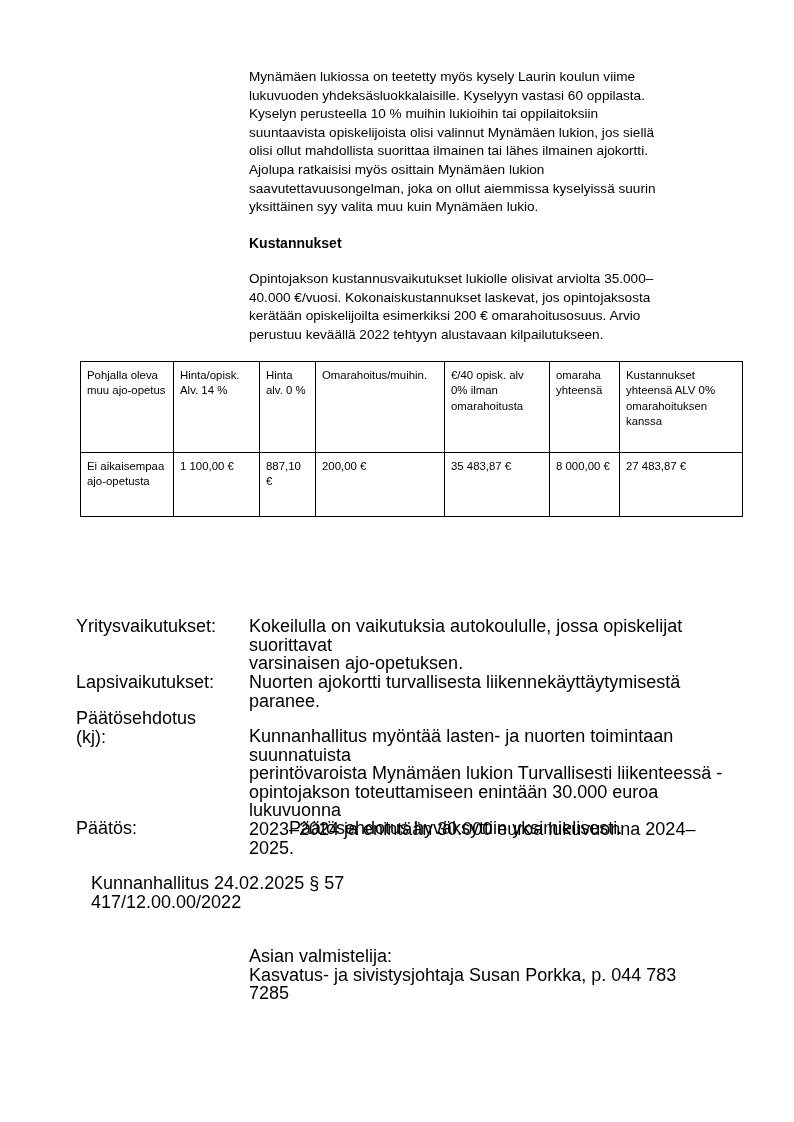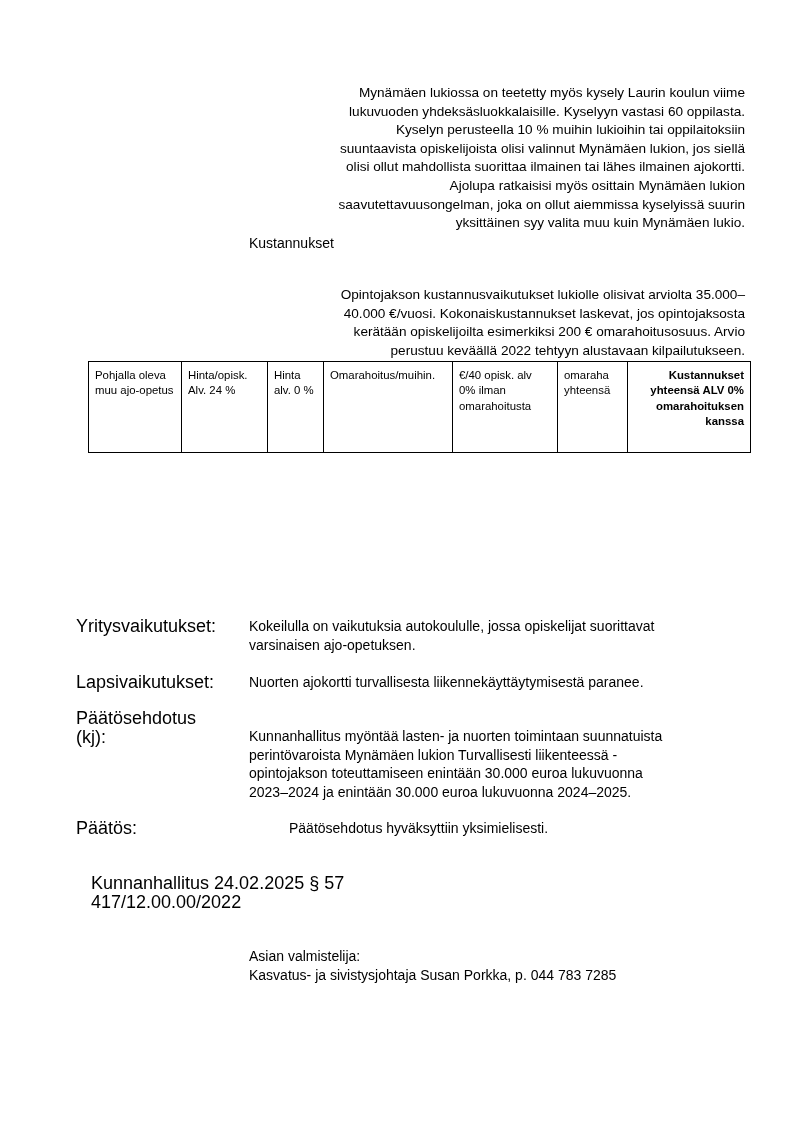--- a/index.html
+++ b/index.html
@@ -1,39 +1,38 @@
 <!DOCTYPE html>
 <html><head>
 <meta charset="utf-8">
 <style>
   html, body { margin: 0; padding: 0; background: #ffffff; }
   body {
     width: 794px; height: 1122px; position: relative; overflow: hidden;
     font-family: "Liberation Sans", sans-serif; color: #000;
   }
   .p {
-    position: absolute; font-size: 13.6px; line-height: 18.6px; margin: 16px;
+    position: absolute; font-size: 13.6px; line-height: 18.6px; margin: 0;
     white-space: pre-line;
-    text-align: right;
   }
-  .heading { position: absolute; font-size: 14px; font-weight: normal; margin: 0; text-align: center; }
+  .heading { position: absolute; font-size: 14px; font-weight: bold; margin: 0; text-align: center; }
   table.costs {
-    position: absolute; left: 88px; top: 361px; width: 662px;
+    position: absolute; left: 80px; top: 361px; width: 662px;
     border-collapse: collapse; table-layout: fixed;
     font-size: 11.4px; line-height: 15.4px;
   }
   table.costs td {
     border: 1.3px solid #000; vertical-align: top;
     padding: 6px 6px 4px 6px; word-wrap: break-word;
   }
   table.costs tr.h td { height: 80px; }
   table.costs tr.r td { height: 53px; }
-  .b { font-weight: bold; text-align: right; }
+  .b { font-weight: normal; }
   .lbl { position: absolute; left: 76px; font-size: 18px; line-height: 18.6px; margin: 0; white-space: pre-line; }
-  .val { position: absolute; left: 249px; font-size: 14px; line-height: 18.6px; margin: 0; white-space: pre-line; width: 470px; }
+  .val { position: absolute; left: 249px; font-size: 18px; line-height: 18.6px; margin: 0; white-space: pre-line; width: 470px; }
 </style>
 </head>
 <body>
 
 <p class="p" style="left:249px; top:68px; width:480px;">Mynämäen lukiossa on teetetty myös kysely Laurin koulun viime
 lukuvuoden yhdeksäsluokkalaisille. Kyselyyn vastasi 60 oppilasta.
 Kyselyn perusteella 10 % muihin lukioihin tai oppilaitoksiin
 suuntaavista opiskelijoista olisi valinnut Mynämäen lukion, jos siellä
 olisi ollut mahdollista suorittaa ilmainen tai lähes ilmainen ajokortti.
 Ajolupa ratkaisisi myös osittain Mynämäen lukion
@@ -53,26 +52,35 @@
       <col style="width:86px">
       <col style="width:56px">
       <col style="width:129px">
       <col style="width:105px">
       <col style="width:70px">
       <col style="width:123px">
   </colgroup>
   <tbody>
       <tr class="h">
     <td>Pohjalla oleva muu ajo-opetus</td>
-    <td>Hinta/opisk. Alv. 24 %</td>
+    <td>Hinta/opisk. Alv. 14 %</td>
     <td>Hinta alv. 0 %</td>
     <td>Omarahoitus/muihin.</td>
     <td>€/40 opisk. alv 0% ilman omarahoitusta</td>
     <td>omaraha yhteensä</td>
     <td class="b">Kustannukset yhteensä ALV 0% omarahoituksen kanssa</td>
+  </tr>
+  <tr class="r">
+    <td>Ei aikaisempaa ajo-opetusta</td>
+    <td>1 100,00 €</td>
+    <td>887,10 €</td>
+    <td>200,00 €</td>
+    <td class="b">35 483,87 €</td>
+    <td>8 000,00 €</td>
+    <td class="b">27 483,87 €</td>
   </tr>
 </tbody>
   </table>
 
 <p class="lbl" style="top:617px;">Yritysvaikutukset:</p>
 <p class="val" style="top:617px;">Kokeilulla on vaikutuksia autokoululle, jossa opiskelijat suorittavat
 varsinaisen ajo-opetuksen.</p>
 
 <p class="lbl" style="top:673px;text-align:center;">Lapsivaikutukset:</p>
 <p class="val" style="top:673px;">Nuorten ajokortti turvallisesta liikennekäyttäytymisestä paranee.</p>

